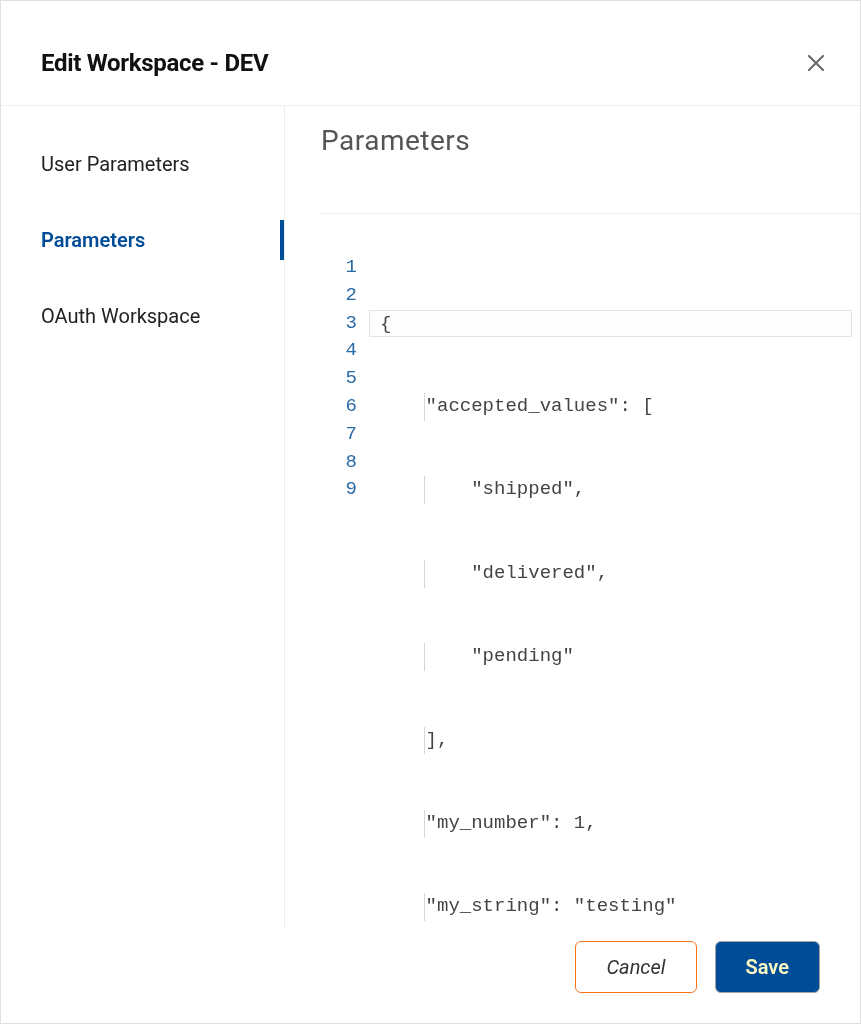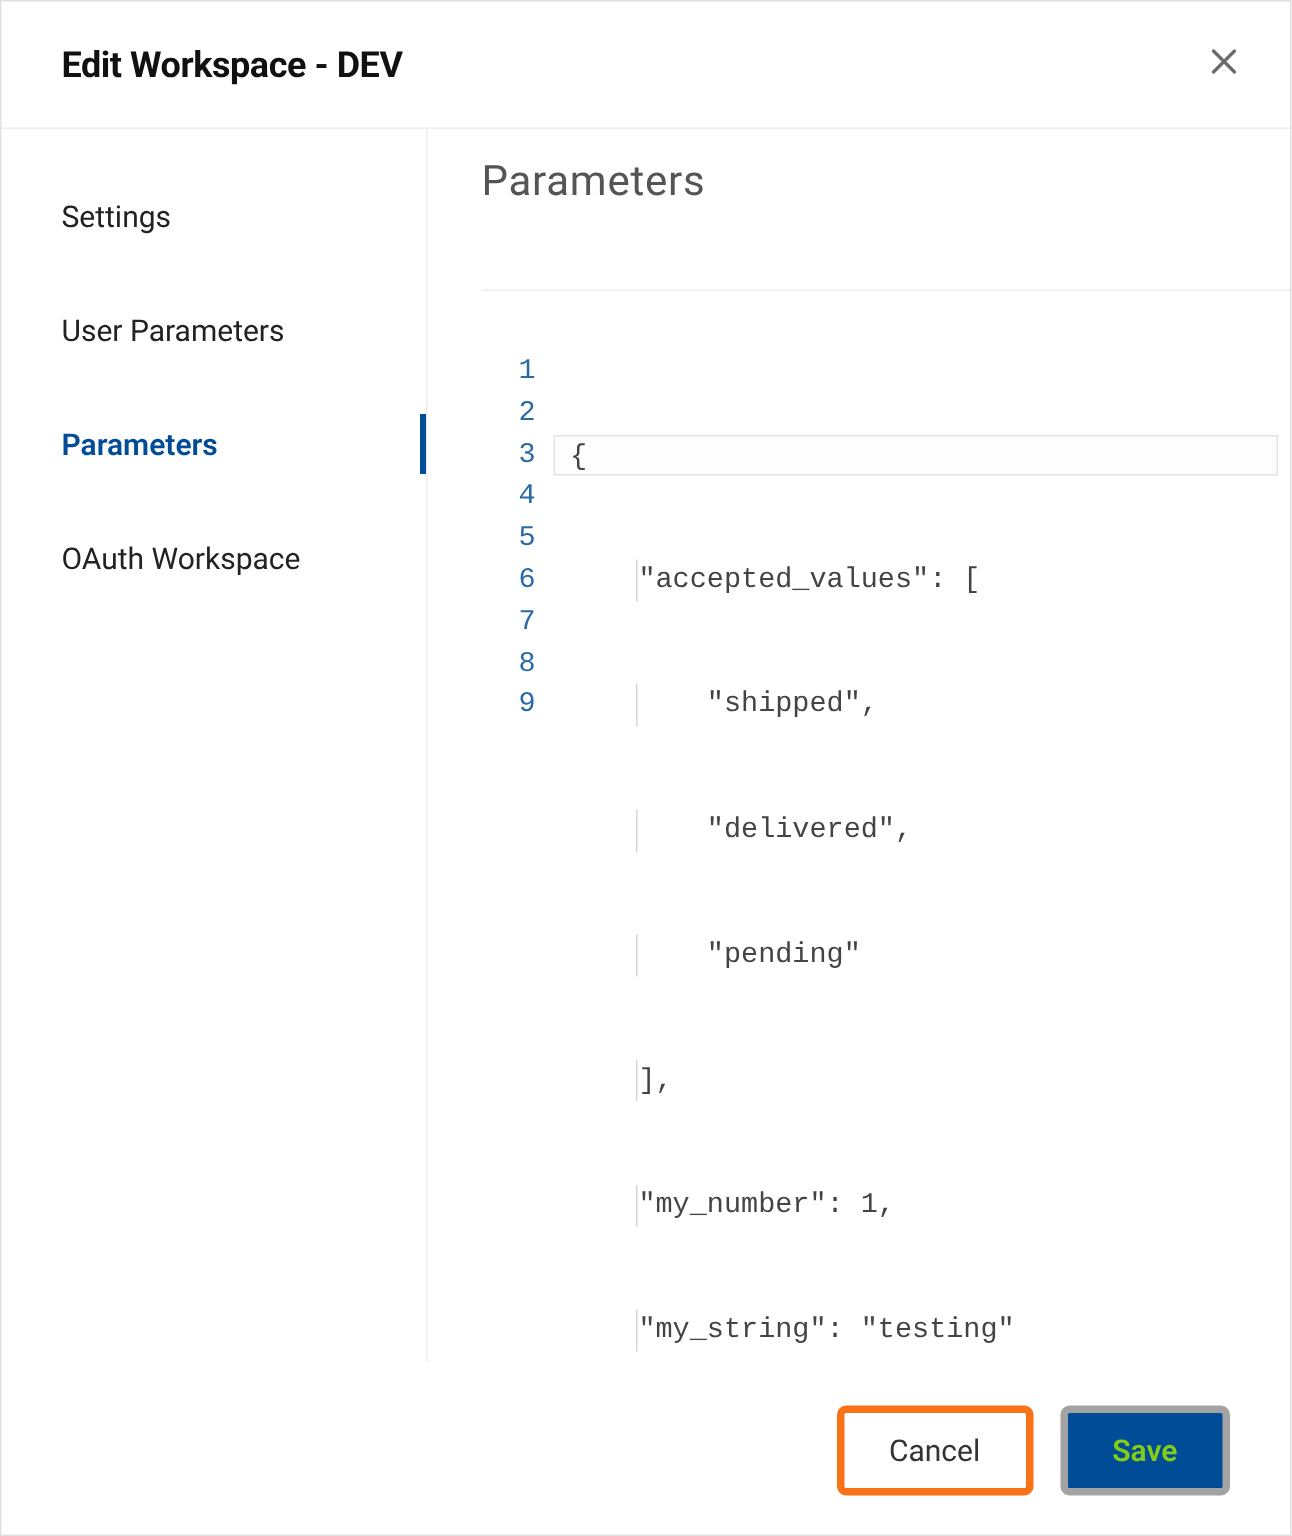--- a/index.html
+++ b/index.html
@@ -8,23 +8,24 @@
       background: #fff;
       width: 861px;
       height: 1024px;
       overflow: hidden;
       position: relative;
       border: 1px solid #e0e0e0;
     }
     .header {
       display: flex;
       justify-content: space-between;
-      align-items: flex-start;
+      align-items: center;
       padding: 28px 32px 28px 40px;
       border-bottom: 1px solid #eee;
+      margin-top: 20px;
     }
     .header-title {
       font-size: 24px;
       font-weight: 700;
       color: #111;
       letter-spacing: -0.3px;
     }
     .close-icon {
       width: 24px;
       height: 24px;
@@ -134,47 +135,45 @@
     .btn {
       font-size: 20px;
       padding: 13px 30px;
       border-radius: 6px;
       cursor: pointer;
       font-family: inherit;
     }
     .btn-cancel {
       background: #fff;
       color: #333;
-      border: 5px solid #f97316;
+      border: 1px solid #f97316;
+      font-style: italic;
     }
     .btn-save {
       background: #004c97;
-      color: #84cc16;
-      border: 5px solid #a3a3a3;
+      color: #fef9c3;
+      border: 1px solid #a3a3a3;
       font-weight: 600;
     }
   </style>
 </head>
 <body>
 
 <div class="header">
   <div class="header-title">Edit Workspace - DEV</div>
   <div class="close-icon">
     <svg width="20" height="20" viewBox="0 0 20 20" fill="none" stroke="currentColor" stroke-width="2.2" stroke-linecap="round">
       <line x1="3" y1="3" x2="17" y2="17"></line>
       <line x1="17" y1="3" x2="3" y2="17"></line>
     </svg>
   </div>
 </div>
 
 <div class="body">
   <div class="sidebar">
-    <div class="sidebar-item">
-      <span>Settings</span>
-    </div>
     <div class="sidebar-item">
       <span>User Parameters</span>
     </div>
     <div class="sidebar-item active">
       <span>Parameters</span>
     </div>
     <div class="sidebar-item">
       <span>OAuth Workspace</span>
     </div>
   </div>

